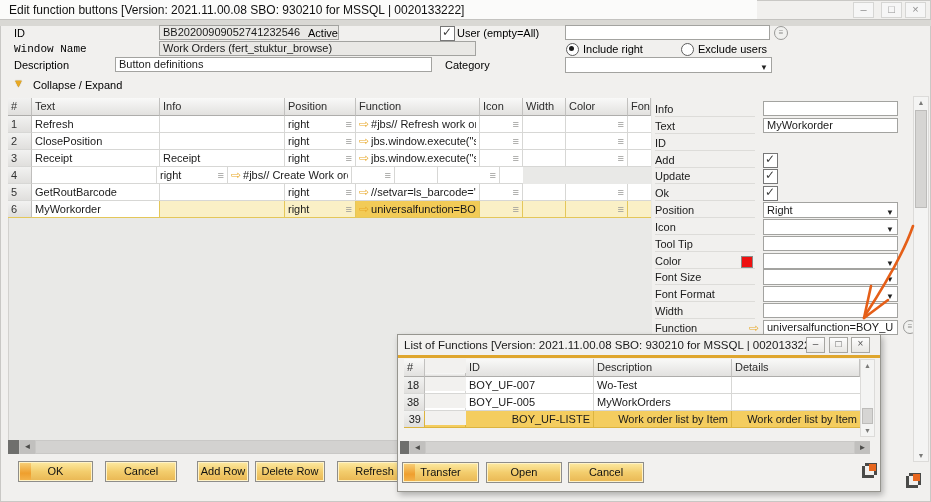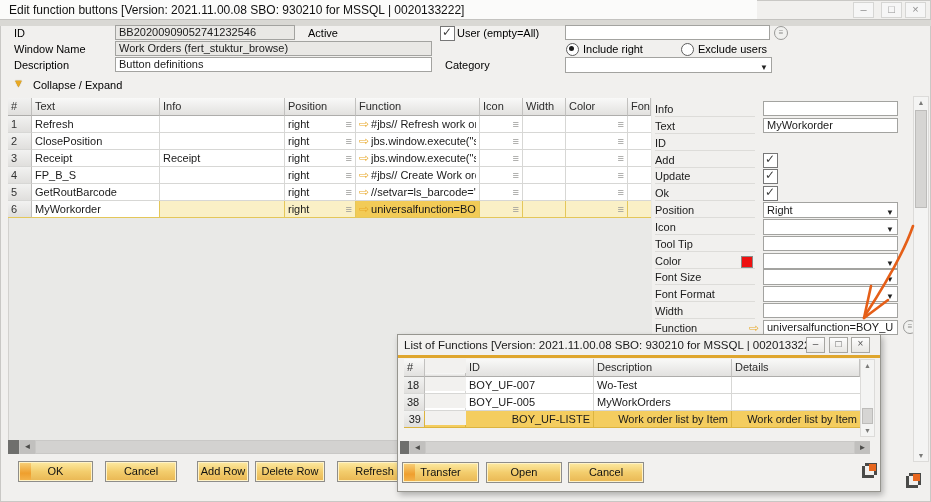--- a/index.html
+++ b/index.html
@@ -16,21 +16,21 @@
   .titlebar{left:0;top:0;width:757px;height:19px;background:#fbfbfa;}
   .titlebar .wt{position:absolute;left:9px;top:3px;font-size:12px;color:#111;white-space:nowrap;}
   .winbtn{position:absolute;top:2px;width:19px;height:14px;text-align:center;line-height:13px;
     color:#8f8f8f;background:#f6f6f6;border:1px solid #d6d6d4;font-size:11px;}
   .band{left:0;top:19px;width:931px;height:6px;background:#d9d8d4;border-top:1px solid #c4c3c0;}
 
   
   .lbl{position:absolute;white-space:nowrap;color:#000;}
   .tbx{position:absolute;background:#fff;border:1px solid #a3a3a0;height:13px;line-height:13px;
     padding:0 3px;white-space:nowrap;overflow:hidden;}
-  .tbx.ro{background:#e9e8e5;}
+  .tbx.ro{background:#e9e8e5;margin-left:44px;}
   .selbox{position:absolute;background:#fff;border:1px solid #a3a3a0;height:14px;line-height:14px;padding:0 3px;}
   .selbox::after{content:"▼";position:absolute;right:3px;top:3px;font-size:8px;color:#222;}
   .chk{position:absolute;width:13px;height:13px;background:#fff;border:1px solid #777;}
   .chk.on::after{content:"✓";position:absolute;left:1px;top:-2px;font-size:12px;color:#3c3c3c;}
   .radio{position:absolute;width:11px;height:11px;border:1px solid #5d5d5d;border-radius:50%;background:#fff;}
   .radio.on::after{content:"";position:absolute;left:2px;top:2px;width:5px;height:5px;border-radius:50%;background:#1c1c1c;}
   .browse{position:absolute;width:12px;height:12px;border:1px solid #9a9a98;border-radius:50%;
     background:#f1f1ef;color:#8b8b89;font-size:8px;line-height:11px;text-align:center;}
   .browse::after{content:"≡";}
   .tri{position:absolute;color:#e9a823;font-size:11px;text-shadow:0 0 1px #8c6a00;}
@@ -128,21 +128,21 @@
 
 <div>
   <span class="lbl" style="left:14px;top:27px;">ID</span>
   <div class="tbx ro" style="left:115px;top:25px;width:172px;">BB20200909052741232546</div>
   <span class="lbl" style="left:308px;top:27px;">Active</span>
   <span class="chk on" style="left:440px;top:26px;"></span>
   <span class="lbl" style="left:457px;top:27px;">User (empty=All)</span>
   <div class="tbx" style="left:565px;top:25px;width:197px;"></div>
   <span class="browse" style="left:774px;top:26px;"></span>
 
-  <span class="lbl" style="left:14px;top:43px;">Window Name</span>
+  <span class="lbl" style="left:14px;top:43px;font-family:Liberation Mono, monospace;">Window Name</span>
   <div class="tbx ro" style="left:115px;top:41px;width:309px;">Work Orders (fert_stuktur_browse)</div>
   <span class="radio on" style="left:566px;top:43px;"></span>
   <span class="lbl" style="left:583px;top:43px;">Include right</span>
   <span class="radio" style="left:681px;top:43px;"></span>
   <span class="lbl" style="left:698px;top:43px;">Exclude users</span>
 
   <span class="lbl" style="left:14px;top:59px;">Description</span>
   <div class="tbx" style="left:115px;top:57px;width:309px;">Button definitions</div>
   <span class="lbl" style="left:445px;top:59px;">Category</span>
   <div class="selbox" style="left:565px;top:57px;width:199px;"></div>
@@ -214,21 +214,20 @@
         <span class="ftext">jbs.window.execute("sta</span>
       </div>
     <div class="gc c-icon"><span class="menu-ic">≡</span></div>
     <div class="gc c-width"></div>
     <div class="gc c-color"><span class="menu-ic">≡</span></div>
     <div class="gc c-fon"></div>
   </div>
 
   <div class="grow">
     <div class="gc c-num">4</div>
-    <div class="gc c-text">FP_B_S</div>
     <div class="gc c-info"></div>
     <div class="gc c-pos">
         <span>right</span>
         <span class="menu-ic">≡</span>
       </div>
     <div class="gc c-func">
         <span class="arr-ic"></span>
         <span class="ftext">#jbs// Create Work ord</span>
       </div>
     <div class="gc c-icon"><span class="menu-ic">≡</span></div>

